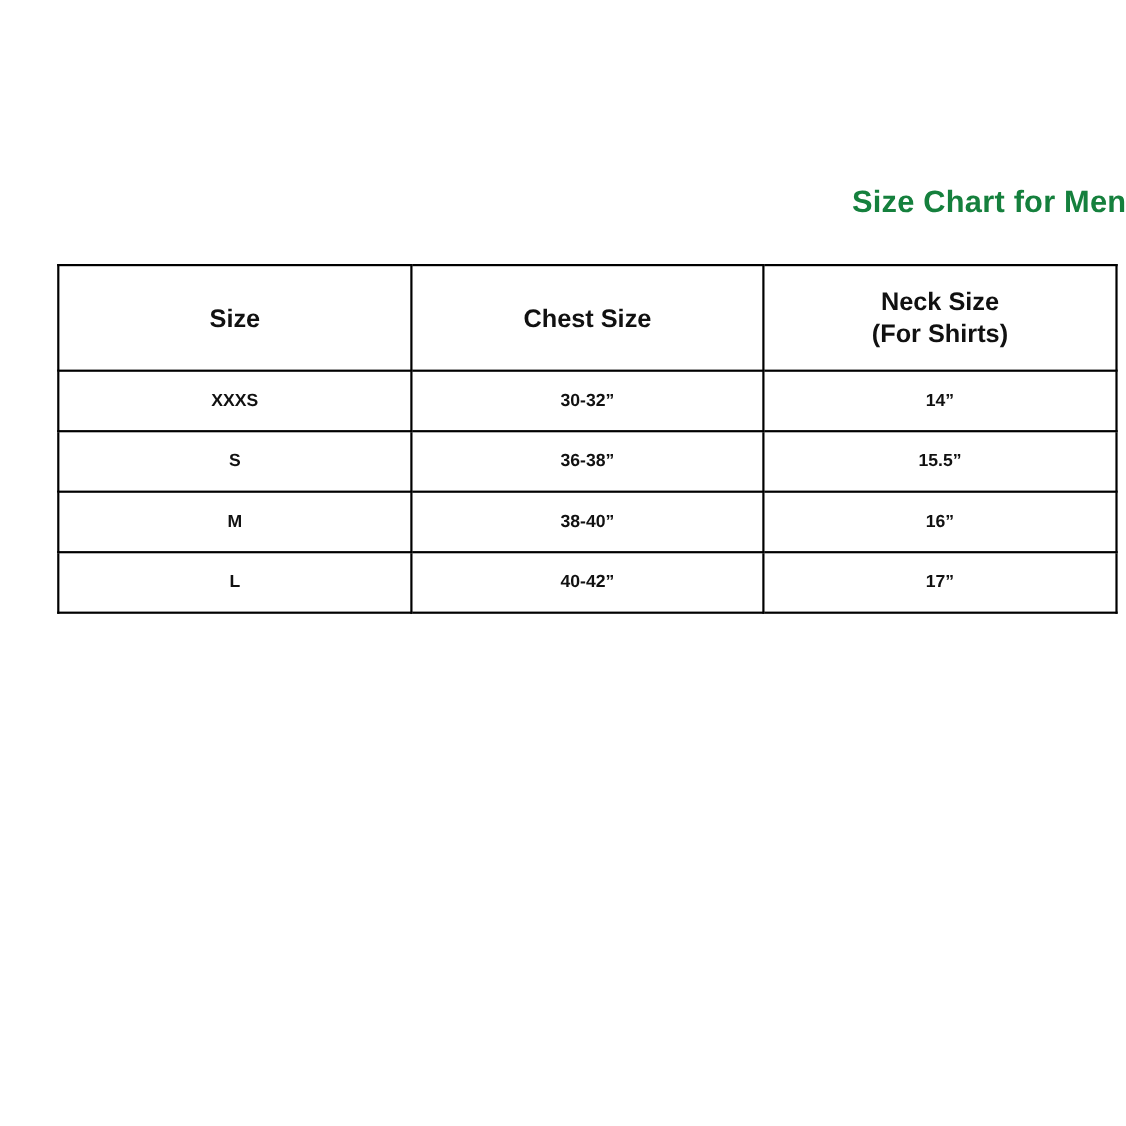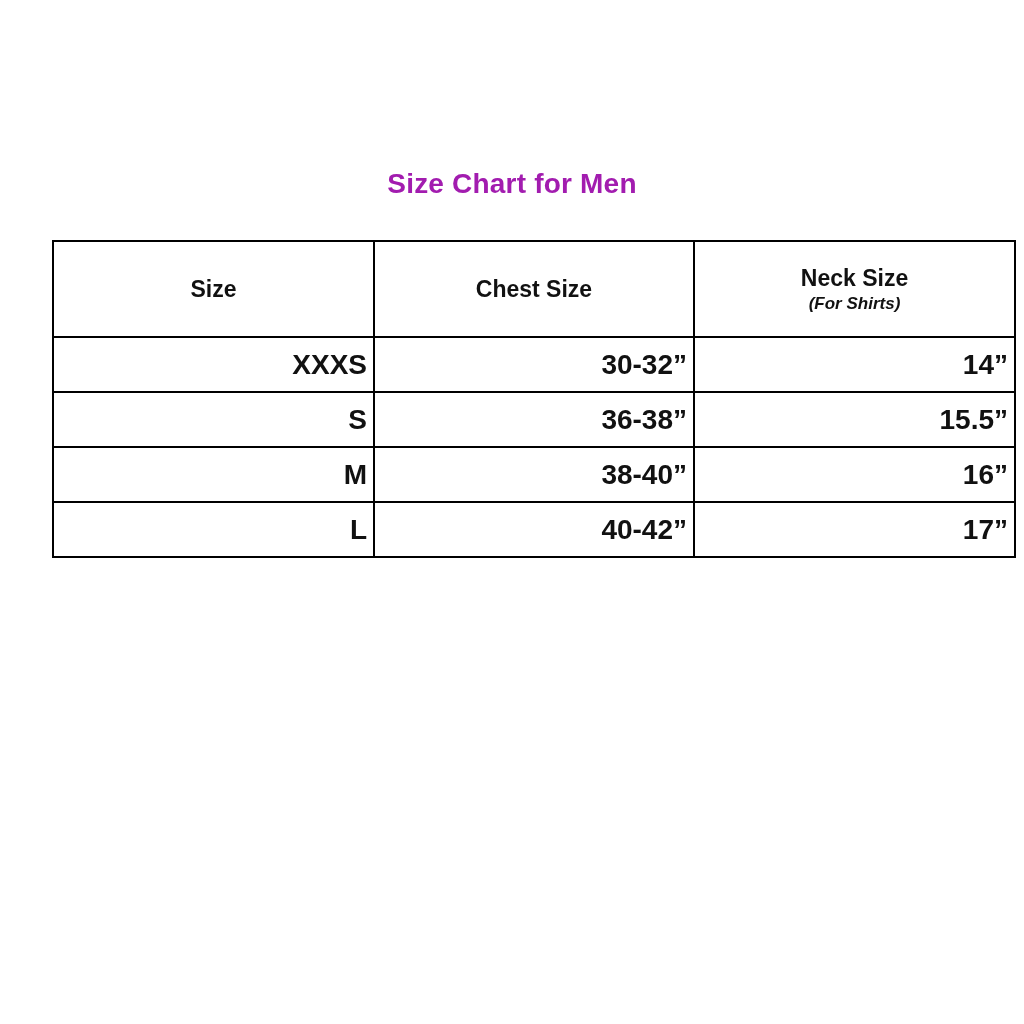--- a/index.html
+++ b/index.html
@@ -18,25 +18,25 @@
     position: relative;
     width: 1024px;
     height: 1024px;
     background: #ffffff;
   }
   .title {
     position: absolute;
     top: 168px;
     left: 0;
     width: 1024px;
-    text-align: center;
+    text-align: right;
     font-size: 28px;
     font-weight: bold;
     letter-spacing: 0.2px;
-    color: #a21caf;
+    color: #15803d;
   }
   .table-wrap {
     position: absolute;
     top: 240px;
     left: 52px;
     width: 920px;
   }
   table.size-chart {
     border-collapse: collapse;
     width: 920px;
@@ -51,32 +51,30 @@
     color: #111111;
   }
   table.size-chart thead th {
     height: 94px;
     font-size: 23px;
     line-height: 1.25;
     padding: 0 6px;
   }
   table.size-chart tbody td {
     height: 53px;
-    font-size: 28px;
+    font-size: 16px;
     padding: 0 6px;
-    text-align: right;
   }
   .col-size { width: 307px; }
   .col-chest { width: 306px; }
   .col-neck { width: 307px; }
   .hdr-sub {
     display: block;
-    font-size: 17px;
+    font-size: 23px;
     font-weight: bold;
-    font-style: italic;
   }
 </style>
 </head>
 <body>
 
 <div class="page">
 
   <div class="title">Size Chart for Men</div>
 
   <div class="table-wrap">

